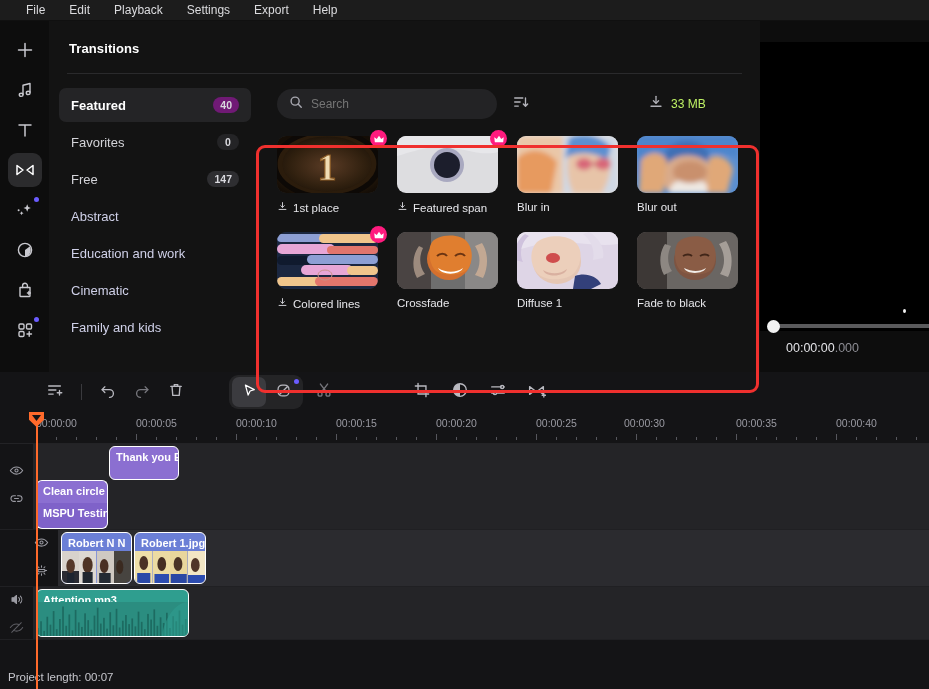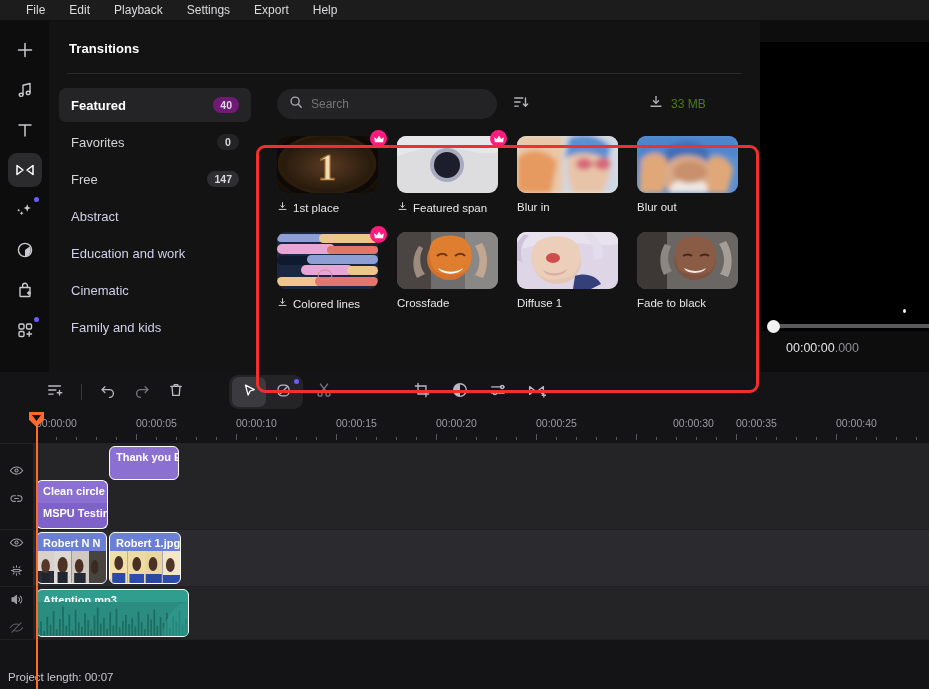--- a/index.html
+++ b/index.html
@@ -260,21 +260,21 @@
     display: flex; flex-direction: column;
     align-items: center; justify-content: center;
     gap: 9px;
     color: #9c9ca4;
     background: #141416;
   }
   .track-head.faint { color: #5c5c62; }
   .track-body { flex: 1; position: relative; background: #1a1a1d; }
   .track.t1 { height: 86px; }
   .track.t1 .track-body { background: #242427; }
-  .track.t2 { height: 57px; }
+  .track.t2 { height: 57px; padding-left: 25px; }
   .track.t2 .track-body { background: #2b2b2f; }
   .track.t3 { height: 53px; }
   .track.t3 .track-body { background: #242427; }
 
   .clip {
     position: absolute;
     border-radius: 6px;
     overflow: hidden;
     border: 1.6px solid #ffffff;
     font-size: 11px;
@@ -445,21 +445,21 @@
             </span>
           </div>
           <div style="margin-left:118px;display:flex;align-items:center;gap:7px;color:#b0b0b7;">
             <span>
               <svg width="16" height="16" viewBox="0 0 18 18" fill="none" stroke="currentColor" stroke-width="1.5" stroke-linecap="round" stroke-linejoin="round">
                   <path d="M9 2.6v7.6"></path>
                   <path d="M6.1 7.6 9 10.5l2.9-2.9"></path>
                   <path d="M3.4 13.8h11.2"></path>
                 </svg>
             </span>
-            <span style="font-size:12px;color:#4d7c0f;">33 MB</span>
+            <span style="font-size:12px;color:#bef264;">33 MB</span>
           </div>
         </div>
 
         <div class="grid" style="margin-top:12px;padding-left:10px;">
 
           <div class="tile">
             <div class="thumb">
               <svg width="101" height="57" viewBox="0 0 101 57">
                 <defs>
                     <radialGradient id="g1" cx="50%" cy="52%" r="62%">
@@ -792,21 +792,21 @@
     </div>
   </div>
 
   <div class="ruler">
     <div class="tick-label" style="left:36px;">00:00:00</div>
     <div class="tick-label" style="left:136px;">00:00:05</div>
     <div class="tick-label" style="left:236px;">00:00:10</div>
     <div class="tick-label" style="left:336px;">00:00:15</div>
     <div class="tick-label" style="left:436px;">00:00:20</div>
     <div class="tick-label" style="left:536px;">00:00:25</div>
-    <div class="tick-label" style="left:673px;">00:00:30</div>
+    <div class="tick-label" style="left:624px;">00:00:30</div>
     <div class="tick-label" style="left:736px;">00:00:35</div>
     <div class="tick-label" style="left:836px;">00:00:40</div>
     <div id="ticks">
         <div class="tick major" style="left:36px"></div>
         <div class="tick minor" style="left:56px"></div>
         <div class="tick minor" style="left:76px"></div>
         <div class="tick minor" style="left:96px"></div>
         <div class="tick minor" style="left:116px"></div>
         <div class="tick major" style="left:136px"></div>
         <div class="tick minor" style="left:156px"></div>

